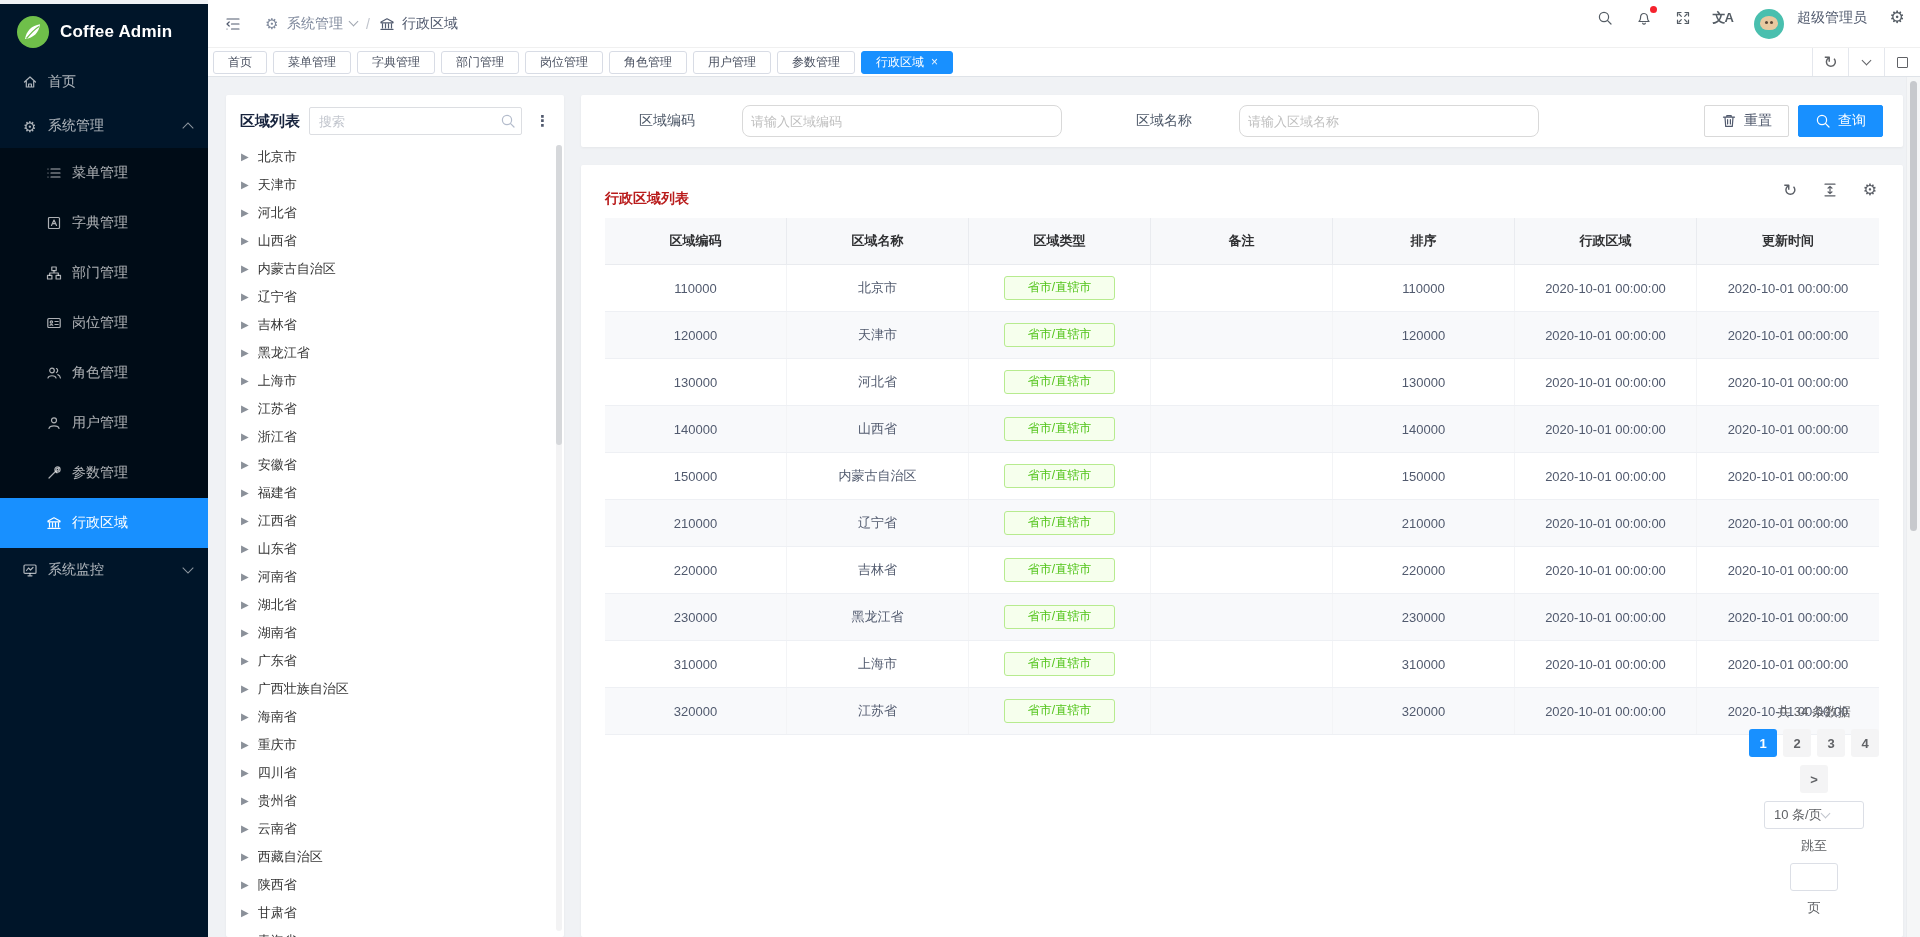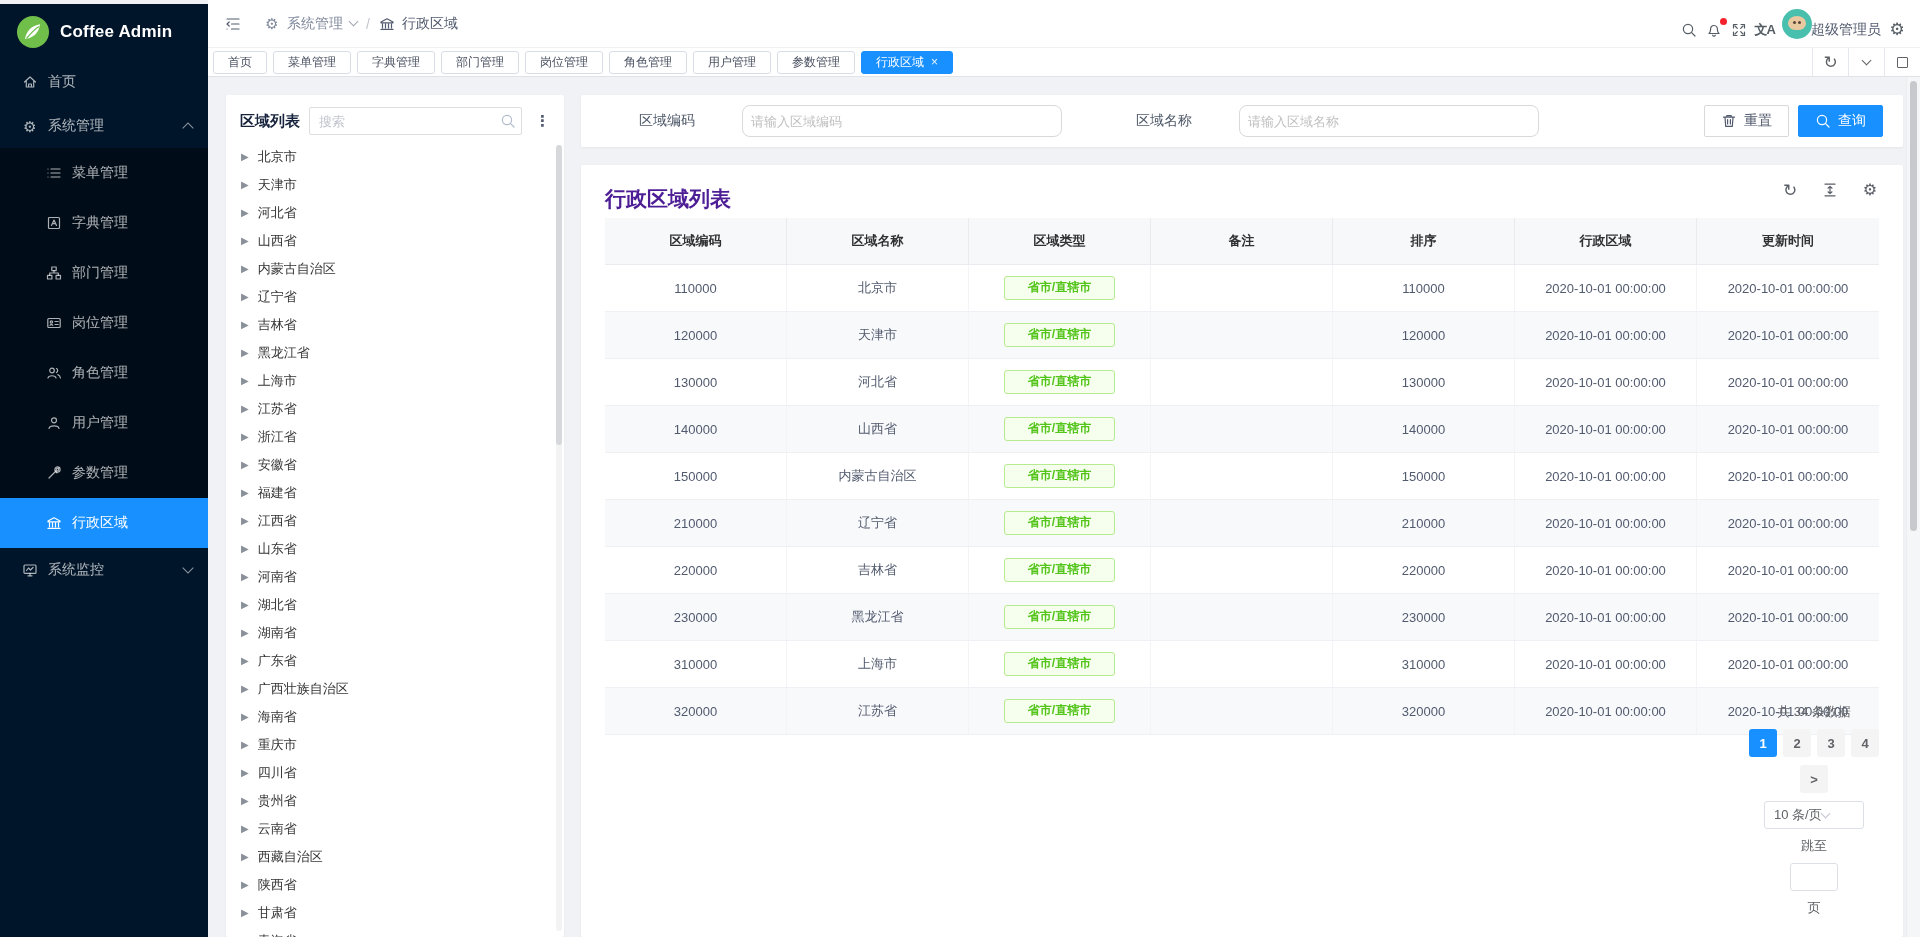--- a/index.html
+++ b/index.html
@@ -19,21 +19,21 @@
   .smi.active { background:#1890ff; color:#fff; }
   .icon16 { width:16px; height:16px; flex:0 0 16px; stroke:currentColor; fill:none; stroke-width:1.2; stroke-linecap:round; stroke-linejoin:round; }
   .gear-glyph { font-size:15px; line-height:1; width:16px; text-align:center; }
 
   
   .topbar { position:absolute; left:208px; top:0; right:0; height:48px; background:#fff; display:flex; align-items:center; padding:0 14px 0 16px; border-bottom:1px solid #f0f0f0; color:#515a6e; }
   .crumb { display:flex; align-items:center; gap:7px; margin-left:22px; font-size:14px; color:#808a9d; }
   .crumb .cur { color:#515a6e; }
   .crumb .sep { color:#c0c4cc; margin:0 2px; }
   .cdown { width:7px; height:7px; border-right:1.3px solid #a0a6b0; border-bottom:1.3px solid #a0a6b0; transform:rotate(45deg); margin-top:-4px; }
-  .top-right { margin-left:auto; display:flex; align-items:flex-end; gap:7px; color:#545c64; }
+  .top-right { margin-left:auto; display:flex; align-items:flex-start; gap:21px; color:#545c64; }
   .tool { position:relative; width:18px; height:18px; display:flex; align-items:center; justify-content:center; cursor:pointer; }
   .dot { position:absolute; top:-3px; right:-4px; width:7px; height:7px; border-radius:50%; background:#f5222d; }
   .avatar { width:30px; height:30px; border-radius:50%; background:#49bfae; position:relative; overflow:hidden; cursor:pointer; }
   .avatar:before { content:""; position:absolute; left:6px; top:7px; width:18px; height:14px; border-radius:50% 50% 45% 45%; background:#e8c9a0; }
   .avatar:after { content:""; position:absolute; left:11px; top:12px; width:3px; height:3px; border-radius:50%; background:#5a4636; box-shadow:5px 0 0 #5a4636; }
   .uname { font-size:14px; color:#515a6e; margin-left:-8px; cursor:pointer; }
   .translate { font-size:13px; font-weight:bold; letter-spacing:-1px; cursor:pointer; }
 
   
   .tabbar { position:absolute; left:208px; top:48px; right:0; height:29px; background:#fff; border-bottom:1px solid #dfe3e8; display:flex; align-items:center; }
@@ -70,33 +70,33 @@
   .fgroup { display:flex; align-items:center; }
   .flabel { font-size:14px; color:#4e5969; margin-right:10px; white-space:nowrap; }
   .finput { height:32px; border:1px solid #d9d9d9; border-radius:8px; padding:0 8px; font-size:13px; color:#515a6e; outline:none;margin-left:37px; }
   .finput::placeholder { color:#bfbfbf; }
   .btn { height:32px; border-radius:2px; font-size:14px; display:flex; align-items:center; gap:7px; padding:0 16px; cursor:pointer; border:1px solid #d9d9d9; background:#fff; color:#515a6e; }
   .btn.primary { background:#1890ff; border-color:#1890ff; color:#fff; }
 
   
   .table-card { position:absolute; left:373px; right:17px; top:88px; bottom:0; }
   .tc-head { height:50px; display:flex; align-items:center; padding:0 24px; }
-  .tc-title { font-size:21px; color:#4c1d95; font-weight:bold;margin-top:17px; }
+  .tc-title { font-size:14px; color:#b91c1c; font-weight:bold;margin-top:17px; }
   .tc-tools { margin-left:auto; display:flex; align-items:center; gap:22px; color:#5a5e66; }
   .tc-tools .tool { width:18px; height:18px; }
   .refresh-glyph { font-size:17px; line-height:1; }
   .gtable { margin:3px 24px 0; }
   .trow { display:grid; grid-template-columns:repeat(7,1fr); }
   .th { height:47px; display:flex; align-items:center; justify-content:center; background:#f7f8fa; border-right:1px solid #e9ebef; border-bottom:1px solid #e9ebef; font-size:13px; color:#303133; font-weight:bold; }
   .trow .th:last-child { border-right:none; }
   .tr { border-bottom:1px solid #eef0f4; }
   .tr:nth-child(even) { background:#f8f9fb; }
   .td { height:46px; display:flex; align-items:center; justify-content:center; font-size:13px; color:#515a6e; border-right:1px solid #f3f4f6; overflow:hidden; }
   .tr .td:last-child { border-right:none; }
-  .tag { display:inline-block; padding:3px 23px; font-size:12px; color:#52c41a; background:#f6ffed; border:1px solid #b7eb8f; border-radius:3px; line-height:1.3;font-weight:bold; }
+  .tag { display:inline-block; padding:3px 23px; font-size:12px; color:#52c41a; background:#f6ffed; border:1px solid #b7eb8f; border-radius:3px; line-height:1.3; }
 
   
   .pager { position:absolute; right:24px; bottom:20px; display:flex; align-items:center; gap:8px; font-size:13px; color:#606266;flex-direction:column; }
   .pages { display:flex; gap:6px; }
   .pbtn { min-width:28px; height:28px; padding:0 4px; background:#f4f4f5; color:#606266; border:none; border-radius:3px; font-size:13px; font-weight:bold; display:flex; align-items:center; justify-content:center; cursor:pointer; font-family:inherit; }
   .pages .pbtn.active { background:#1890ff; color:#fff; }
   .psize { width:100px; height:28px; border:1px solid #dcdfe6; border-radius:3px; background:#fff; display:flex; align-items:center; padding:0 9px; cursor:pointer; }
   .psize .cdown { border-color:#c0c4cc; }
   .pjump { width:48px; height:28px; border:1px solid #dcdfe6; border-radius:3px; text-align:center; font-size:13px; outline:none; color:#606266; }
 

